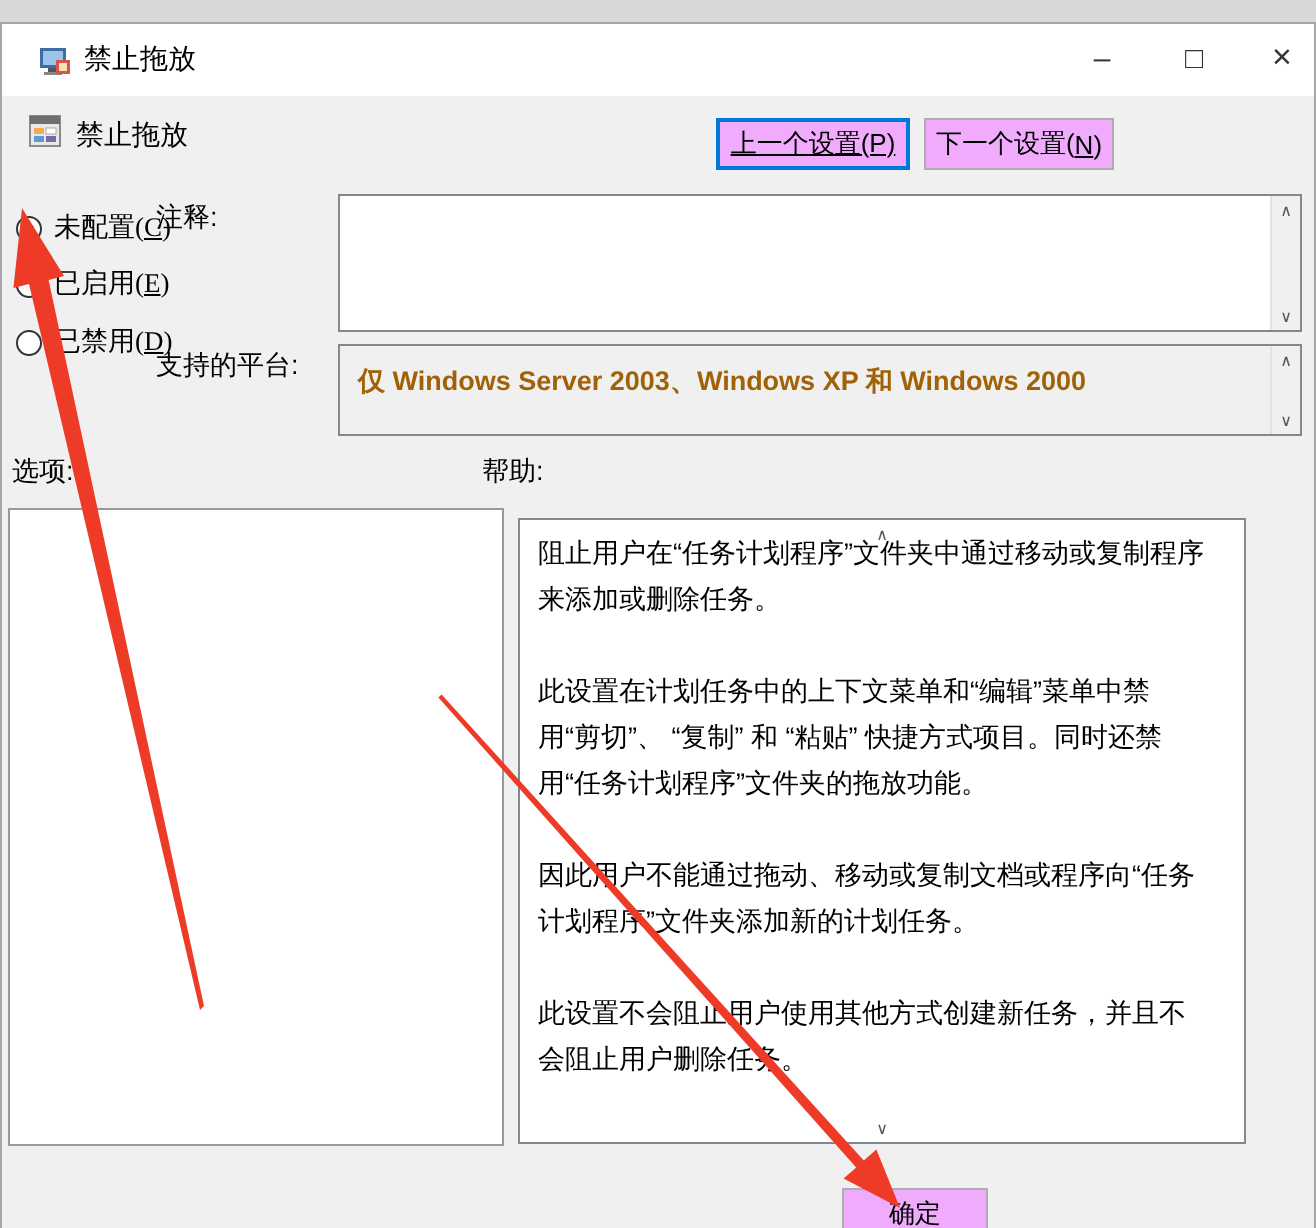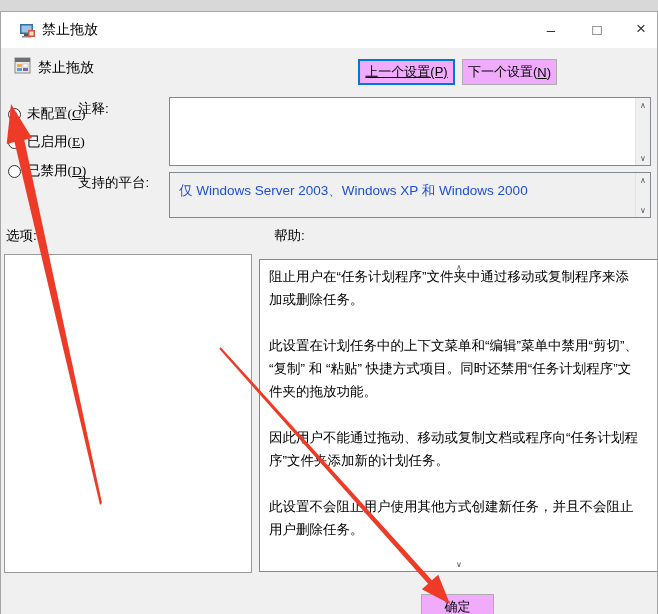--- a/index.html
+++ b/index.html
@@ -33,24 +33,24 @@
   .radio-circle{ width:13px; height:13px; border-radius:50%; border:1px solid #333; background:#fff; margin-right:6px; position:relative; flex:none; }
   .radio-circle.checked::after{ content:""; position:absolute; left:3px; top:3px; width:5px; height:5px; border-radius:50%; background:#000; }
   .radio-label{ font-size:13.5px;font-family:Liberation Serif, serif; }
   
   .fldlabel{ position:absolute; font-size:13.5px; }
   .box{ position:absolute; background:#fff; border:1px solid #828790; }
   .box .sbar{ position:absolute; right:0; top:0; bottom:0; width:15px; background:#f0f0f0; border-left:1px solid #e3e3e3; }
   .sbar .arr{ position:absolute; left:0; width:100%; height:14px; display:flex; align-items:center; justify-content:center; font-size:8px; color:#555; }
   .arr-up{ top:0; } .arr-down{ bottom:0; }
   .platform-box{ background:#f0f0f0; }
-  .platform-text{ position:absolute; left:9px; top:9px; right:20px; font-size:13.5px; color:#1d4ed8; }
+  .platform-text{ position:absolute; left:9px; top:9px; right:20px; font-size:13.5px; color:#a16207;font-weight:bold; }
   
   .options-panel{ position:absolute; left:3px; top:242px; width:248px; height:319px; background:#fff; border:1px solid #9a9a9a; }
-  .help-panel{ position:absolute; left:258px; top:247px; width:400px; height:313px; background:#fff; border:1px solid #828790; }
+  .help-panel{ position:absolute; left:258px; top:247px; width:364px; height:313px; background:#fff; border:1px solid #828790; }
   .help-text{ position:absolute; left:9px; top:5px; right:20px; bottom:4px; overflow:hidden; font-size:13.5px; line-height:23px; color:#000; }
   .help-text p{ margin:0 0 23px 0; }
   
   .btn-ok{ left:420px; top:582px; width:73px; }
   
   .watermark{ position:absolute; left:449px; top:558px; width:209px; height:56px; background:#fff; z-index:30; }
   .wm-logo{ position:absolute; left:7px; top:4px; }
   .wm-name{ position:absolute; left:80px; top:-2px; font-size:31px; color:#a3a3a3; letter-spacing:3px; font-weight:bold; }
   .wm-domain{ position:absolute; left:82px; top:34px; font-size:15px; font-weight:bold; color:#2196f3; letter-spacing:1px; }
   
@@ -120,21 +120,21 @@
   <span class="fldlabel" style="left:77px; top:162px;">支持的平台:</span>
   <div class="box platform-box" style="left:168px; top:160px; width:482px; height:46px;">
     <span class="platform-text">仅 Windows Server 2003、Windows XP 和 Windows 2000</span>
     <div class="sbar">
       <div class="arr arr-up">∧</div>
       <div class="arr arr-down">∨</div>
     </div>
   </div>
 
   <span class="fldlabel" style="left:5px; top:215px;">选项:</span>
-  <span class="fldlabel" style="left:273px; top:215px;">帮助:</span>
+  <span class="fldlabel" style="left:240px; top:215px;">帮助:</span>
 
   <div class="options-panel"></div>
 
   <div class="help-panel">
     <div class="help-text">
       <p>阻止用户在“任务计划程序”文件夹中通过移动或复制程序来添加或删除任务。</p>
       <p>此设置在计划任务中的上下文菜单和“编辑”菜单中禁用“剪切”、 “复制” 和 “粘贴” 快捷方式项目。同时还禁用“任务计划程序”文件夹的拖放功能。</p>
       <p>因此用户不能通过拖动、移动或复制文档或程序向“任务计划程序”文件夹添加新的计划任务。</p>
       <p>此设置不会阻止用户使用其他方式创建新任务，并且不会阻止用户删除任务。</p>
       <p>注意: 此设置出现在“计算机配置”和“用户配置”文件夹中。如果对这两项设置都进行了配置，则“计算机配置”中的设置优先于“用户配置”中的设置。</p>

